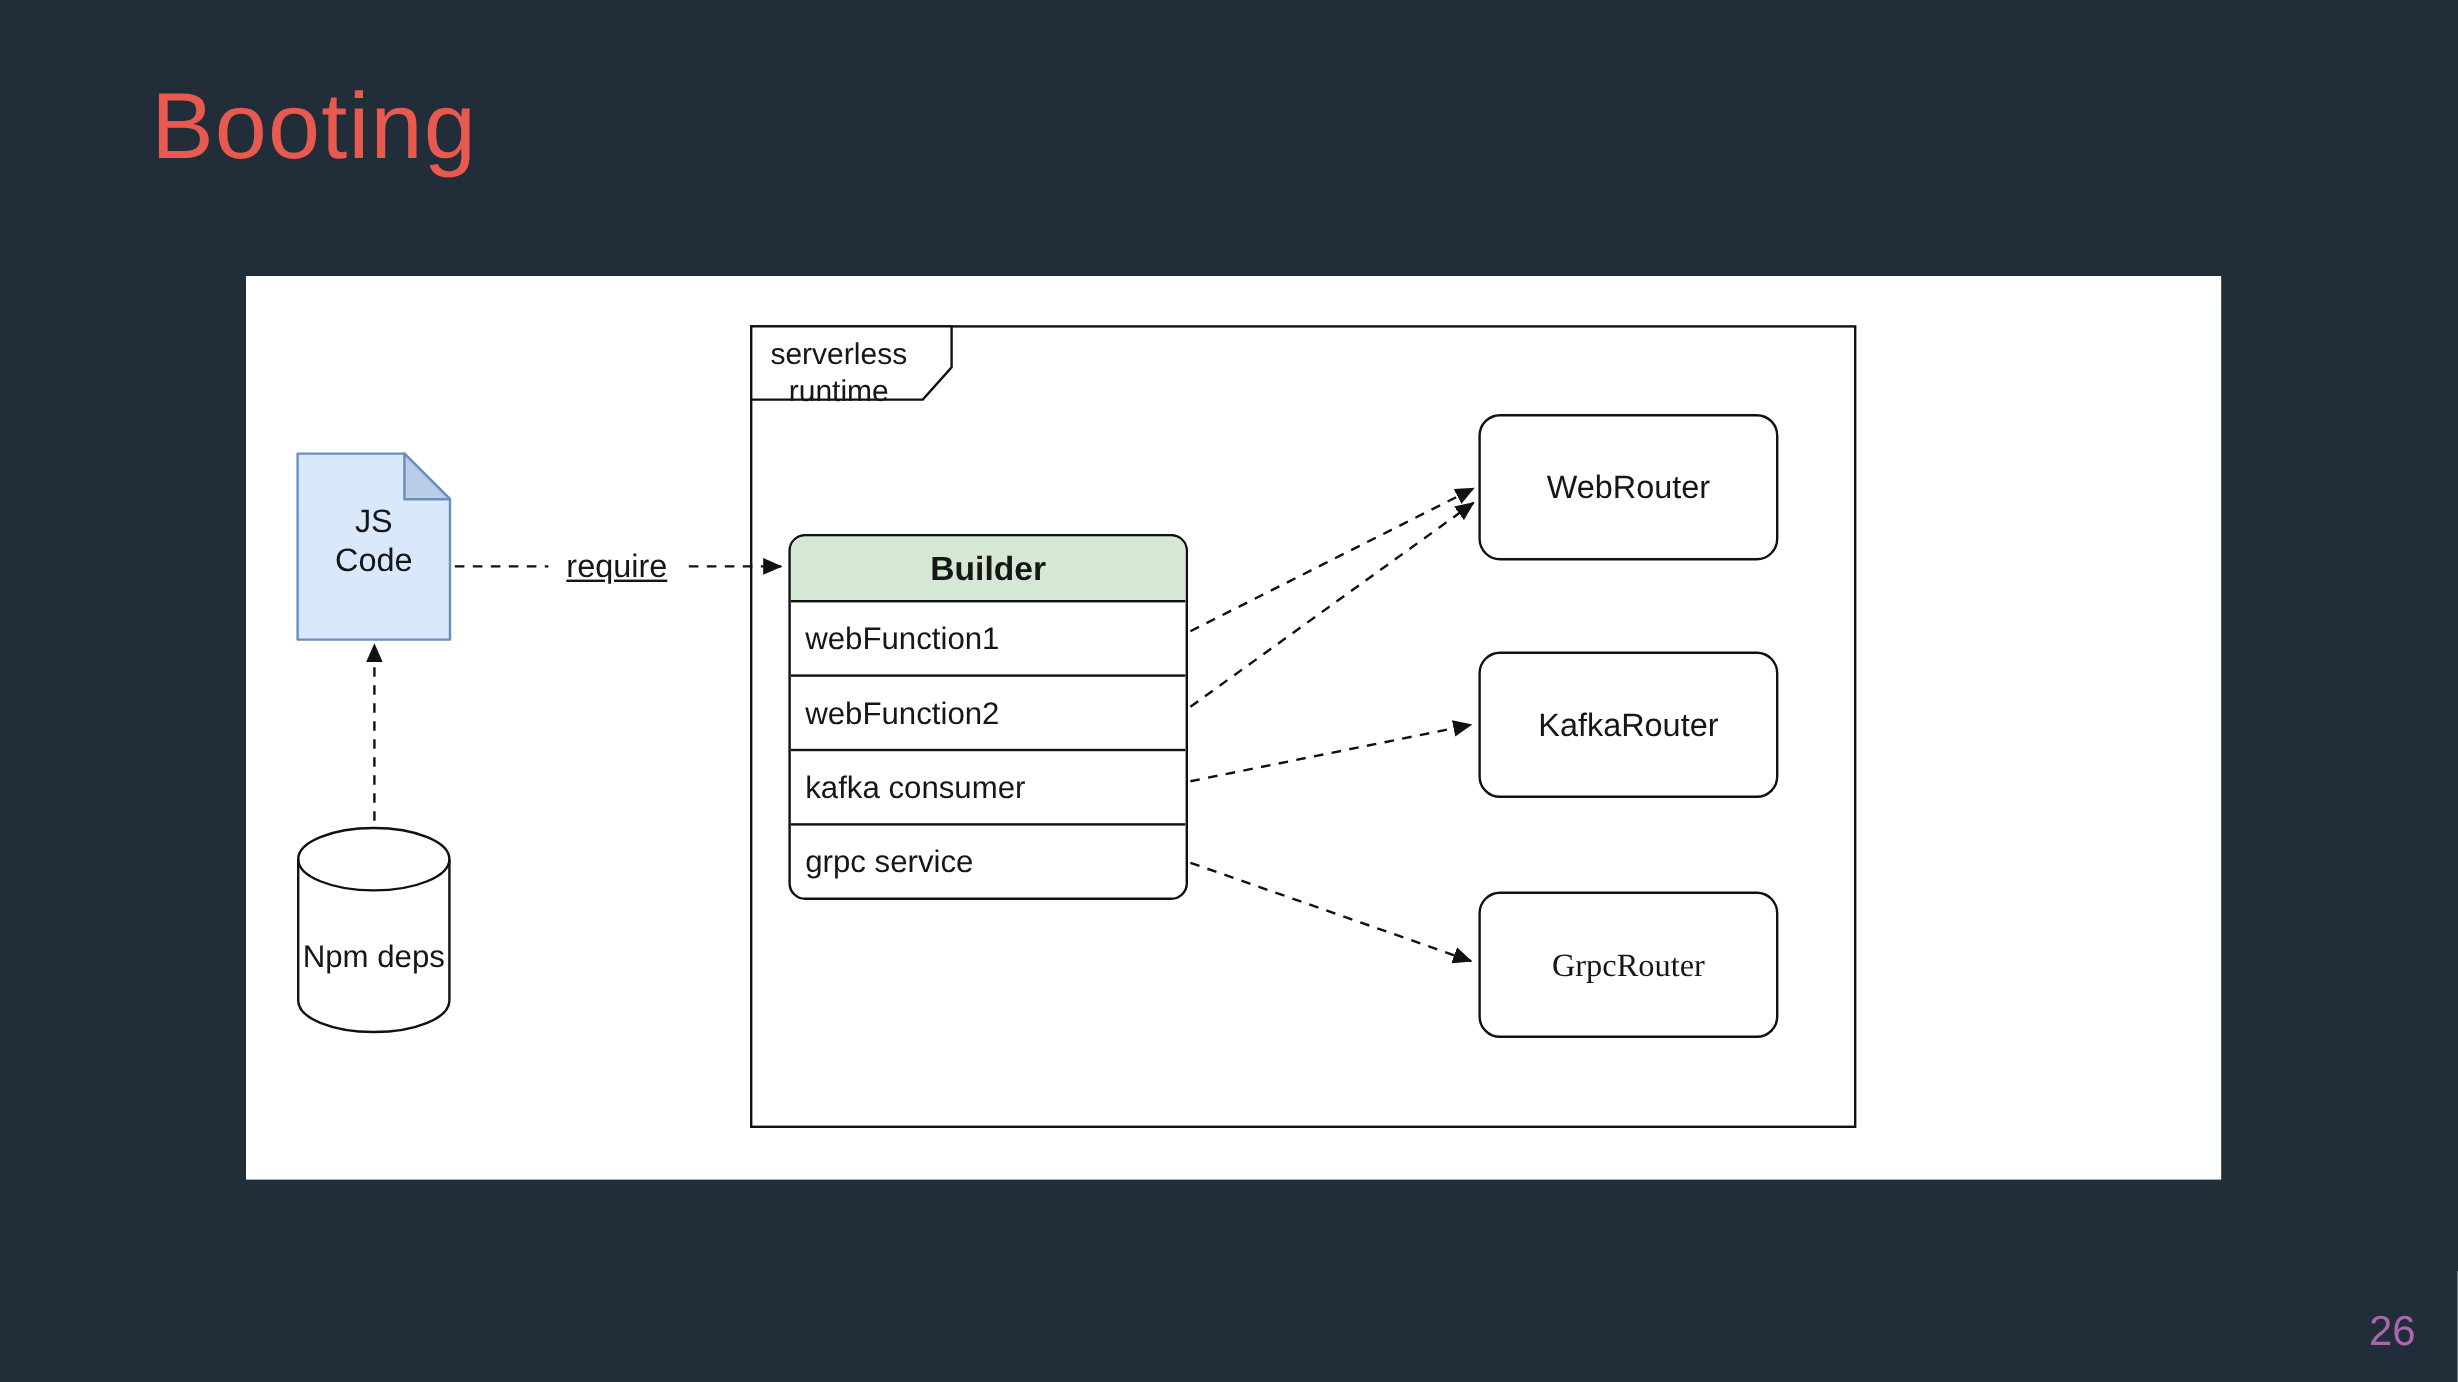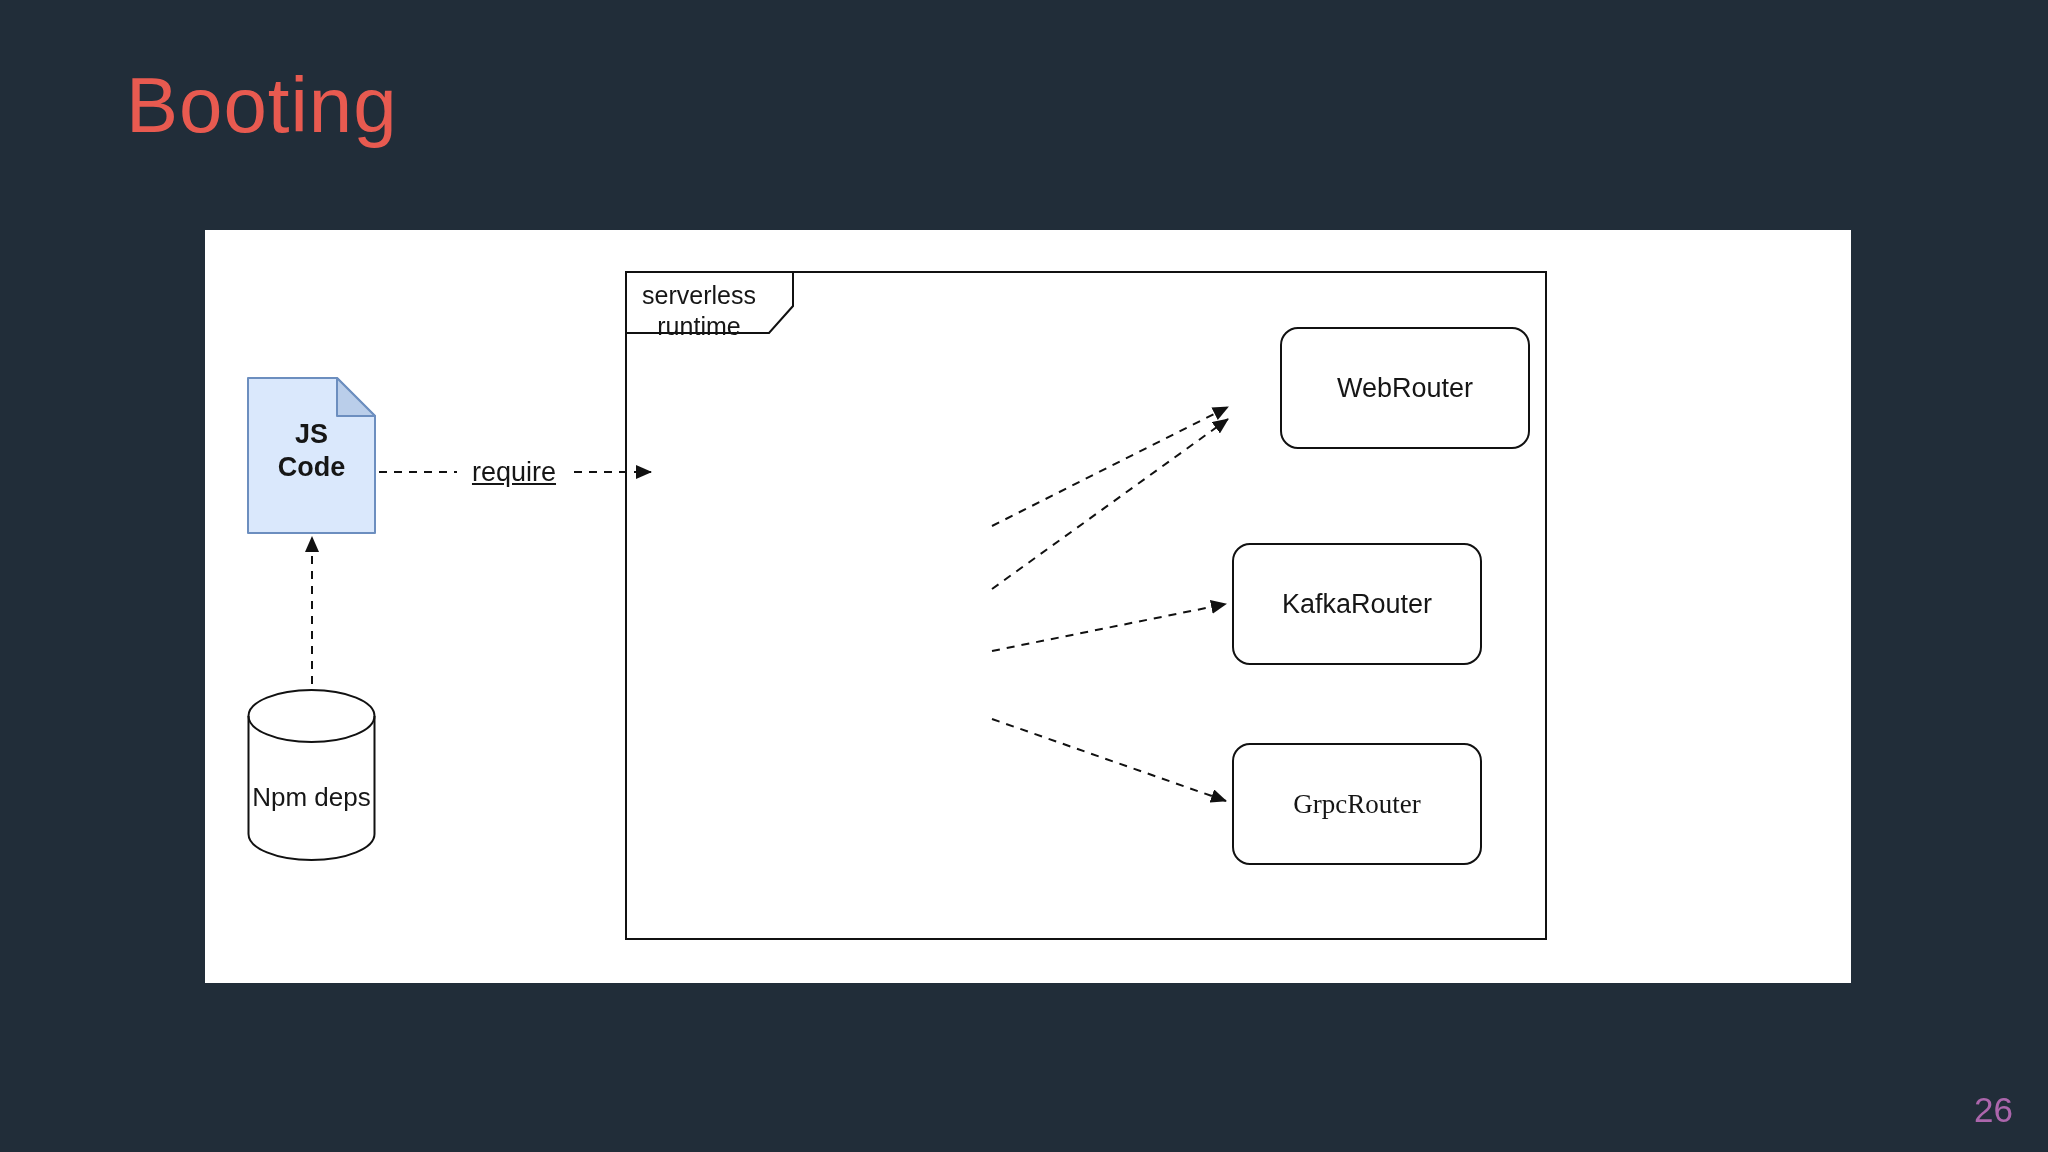--- a/index.html
+++ b/index.html
@@ -34,21 +34,21 @@
   
   .frame-rect{fill:none; stroke:var(--line); stroke-width:2;}
   .frame-tab{fill:var(--panel); stroke:var(--line); stroke-width:2;}
   .frame-label{left:421px; top:50px; width:146px; height:62px; font-size:25px; line-height:31px;}
 
   
   .doc-body{fill:var(--doc_fill); stroke:var(--doc_stroke); stroke-width:2; stroke-linejoin:round;}
   .doc-fold{fill:var(--doc_fold_fill); stroke:var(--doc_stroke); stroke-width:2; stroke-linejoin:round;}
   .cyl{fill:var(--panel); stroke:var(--line); stroke-width:2;}
   .cyl-arc{fill:none; stroke:var(--line); stroke-width:2;}
-  .doc-label{left:43px; top:188px; width:127px; font-size:27px; line-height:33px; font-weight:700;}
+  .doc-label{left:43px; top:188px; width:127px; font-size:27px; line-height:33px; font-weight:400;}
   .npm-label{left:36px; top:552px; width:141px; font-size:26px;}
 
   
   .builder{
     position:absolute; left:452px; top:215px; width:333px; height:305px;
     border:2px solid var(--line); border-radius:14px; background:var(--panel);
     display:flex; flex-direction:column; overflow:hidden;
   }
   .builder-header{
     height:55px; background:var(--builder_header_fill);
@@ -61,21 +61,21 @@
     display:flex; align-items:center; padding-left:12px; font-size:26px;
   }
   .builder-row:last-child{border-bottom:none;}
 
   
   .router{
     position:absolute; left:1027px; width:250px; height:122px;
     border:2px solid var(--line); border-radius:18px; background:var(--panel);
     display:flex; align-items:center; justify-content:center; font-size:27px;
   }
-  .router-web{top:97px;margin-left:48px;} .router-kafka{top:313px;} .router-grpc{top:513px;font-family:Liberation Serif, serif;}
+  .router-web{top:115px;} .router-kafka{top:313px;} .router-grpc{top:513px;font-family:Liberation Serif, serif;}
 
   
   .edge{stroke:var(--line); stroke-width:2; stroke-dasharray:8 7; fill:none;}
   .require-label{
     left:252px; top:222px; width:114px; height:40px;
     background:var(--panel); font-size:27px;text-decoration:underline;
   }
 </style>
 </head>
 <body>
@@ -127,20 +127,27 @@
     <div>
       <div>JS</div>
       <div>Code</div>
     </div>
   </div>
 
   <div class="lbl center npm-label">Npm deps</div>
 
   <div class="lbl center require-label">require</div>
 
+  <div class="builder">
+    <div class="builder-header">Builder</div>
+    <div class="builder-row">webFunction1</div>
+    <div class="builder-row">webFunction2</div>
+    <div class="builder-row">kafka consumer</div>
+    <div class="builder-row">grpc service</div>
+  </div>
 
   <div class="router router-web">WebRouter</div>
   <div class="router router-kafka">KafkaRouter</div>
   <div class="router router-grpc">GrpcRouter</div>
 
 </div>
 
 <div class="page-number">26</div>
 
 </body></html>

